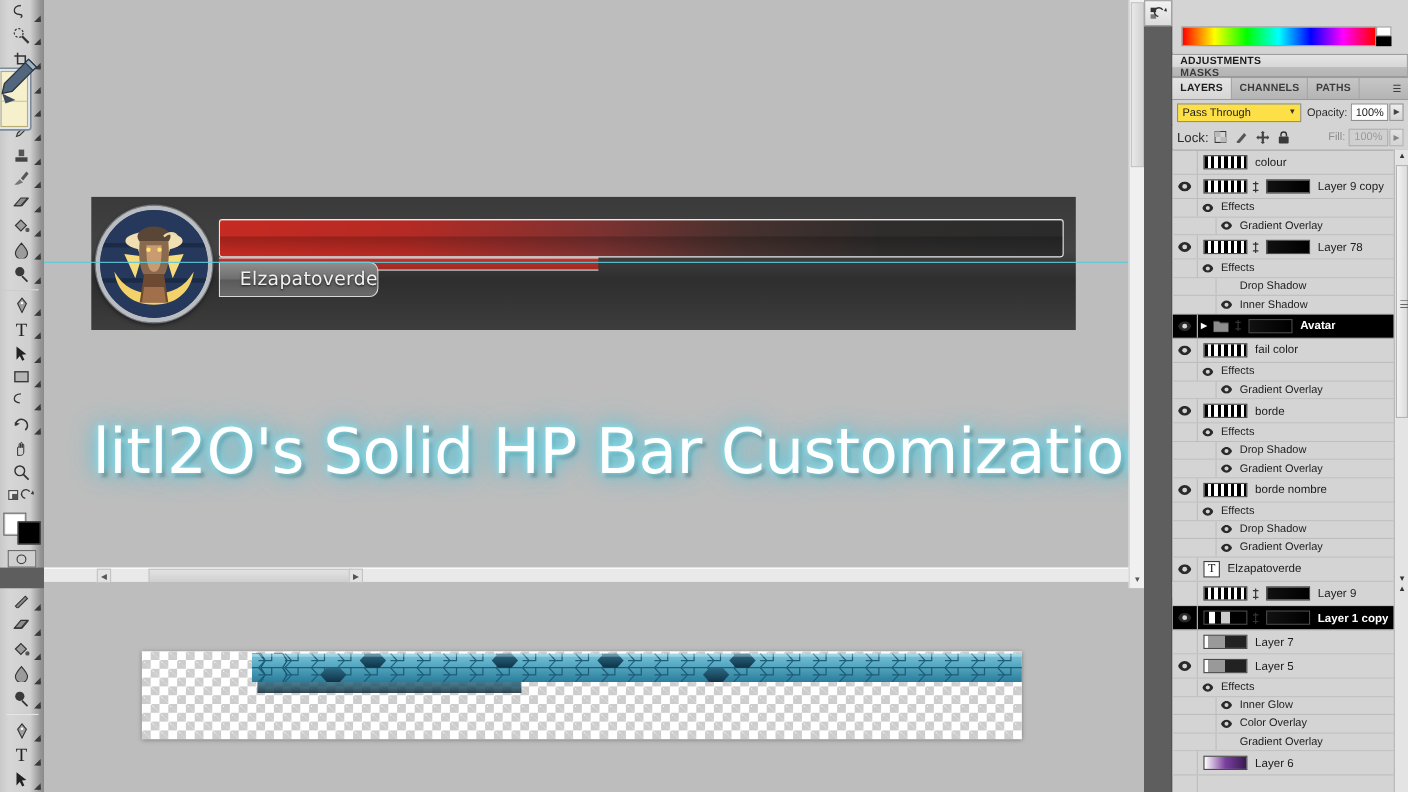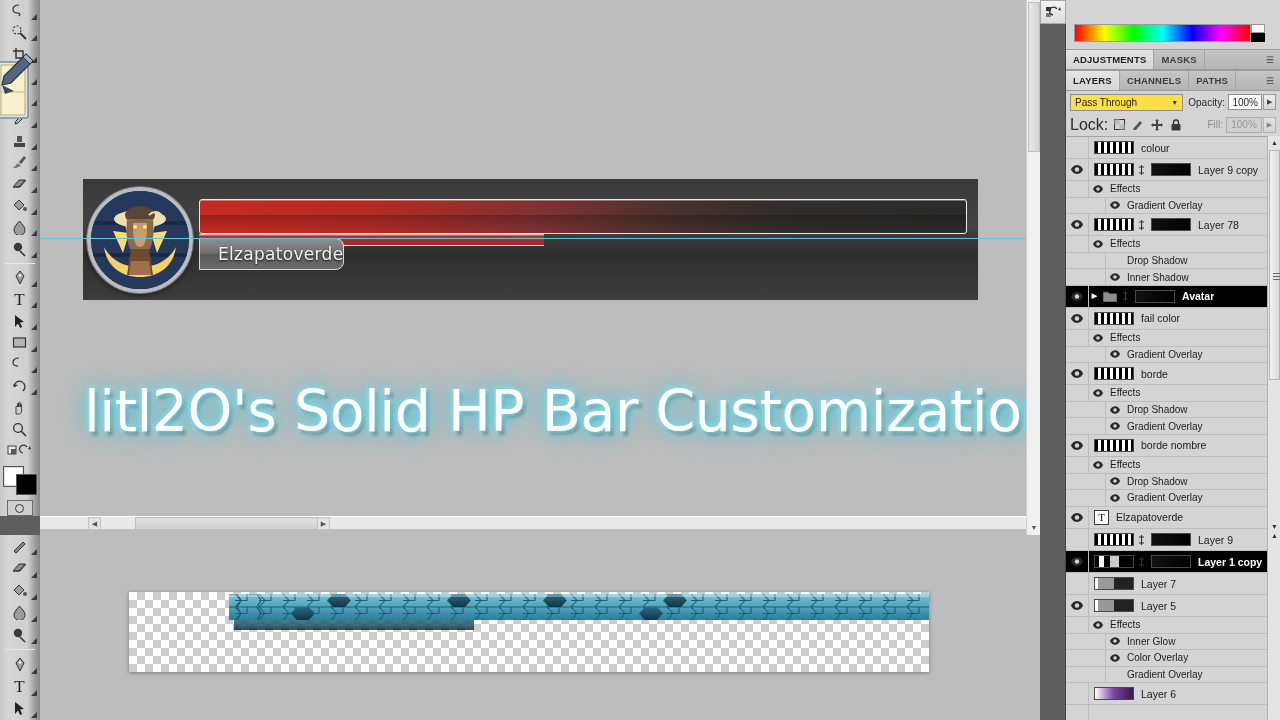--- a/index.html
+++ b/index.html
@@ -187,21 +187,21 @@
   }
   .ramp-wb { position:absolute; left:185px; top:24px; width:14px; height:18px; }
   .ramp-wb i { display:block; width:14px; height:9px; }
 
   .tabbar {
     position:absolute; left:0; width:214px; height:21px;
     background:linear-gradient(to bottom,#c6c6c6,#b4b4b4);
     border-top:1px solid #9e9e9e; border-bottom:1px solid #9a9a9a;
     display:flex; align-items:stretch;
   }
-  .tabbar.adj { top:49px; }
+  .tabbar.adj { top:49px;flex-direction:column; }
   .tabbar.lay { top:70px; }
   .tab {
     display:flex; align-items:center; padding:0 7px;
     font-size:9.5px; font-weight:bold; color:#3c3c3c; letter-spacing:.2px;
     border-right:1px solid #a5a5a5;
   }
   .tab.active {
     background:linear-gradient(to bottom,#e4e4e4,#d6d6d6);
     color:#1d1d1d;
   }
@@ -229,21 +229,21 @@
   .mini-arrow {
     width:13px;height:16px;background:linear-gradient(to bottom,#eee,#d5d5d5);
     border:1px solid #9a9a9a; display:flex;align-items:center;justify-content:center;
     font-size:7px;color:#444; margin-left:1px;
   }
 
   .lockrow {
     position:absolute; left:0; top:114px; width:214px; height:21px;
     background:#d4d4d4; display:flex; align-items:center; padding:0 4px;
   }
-  .lockrow .lbl { font-size:16px; color:#2b2b2b; }
+  .lockrow .lbl { font-size:12px; color:#2b2b2b; }
   .lock-ico { width:16px; height:16px; display:flex; align-items:center; justify-content:center;
               margin-left:3px; color:#333; }
   .fill-lbl { font-size:10px; color:#8e8e8e; margin-left:auto; }
   .fill-val {
     width:36px;height:16px;background:#d0d0d0;border:1px solid #aeaeae;
     font-size:10px;color:#9a9a9a;display:flex;align-items:center;justify-content:center;margin-left:3px;
   }
 
   
   .layers-list {

